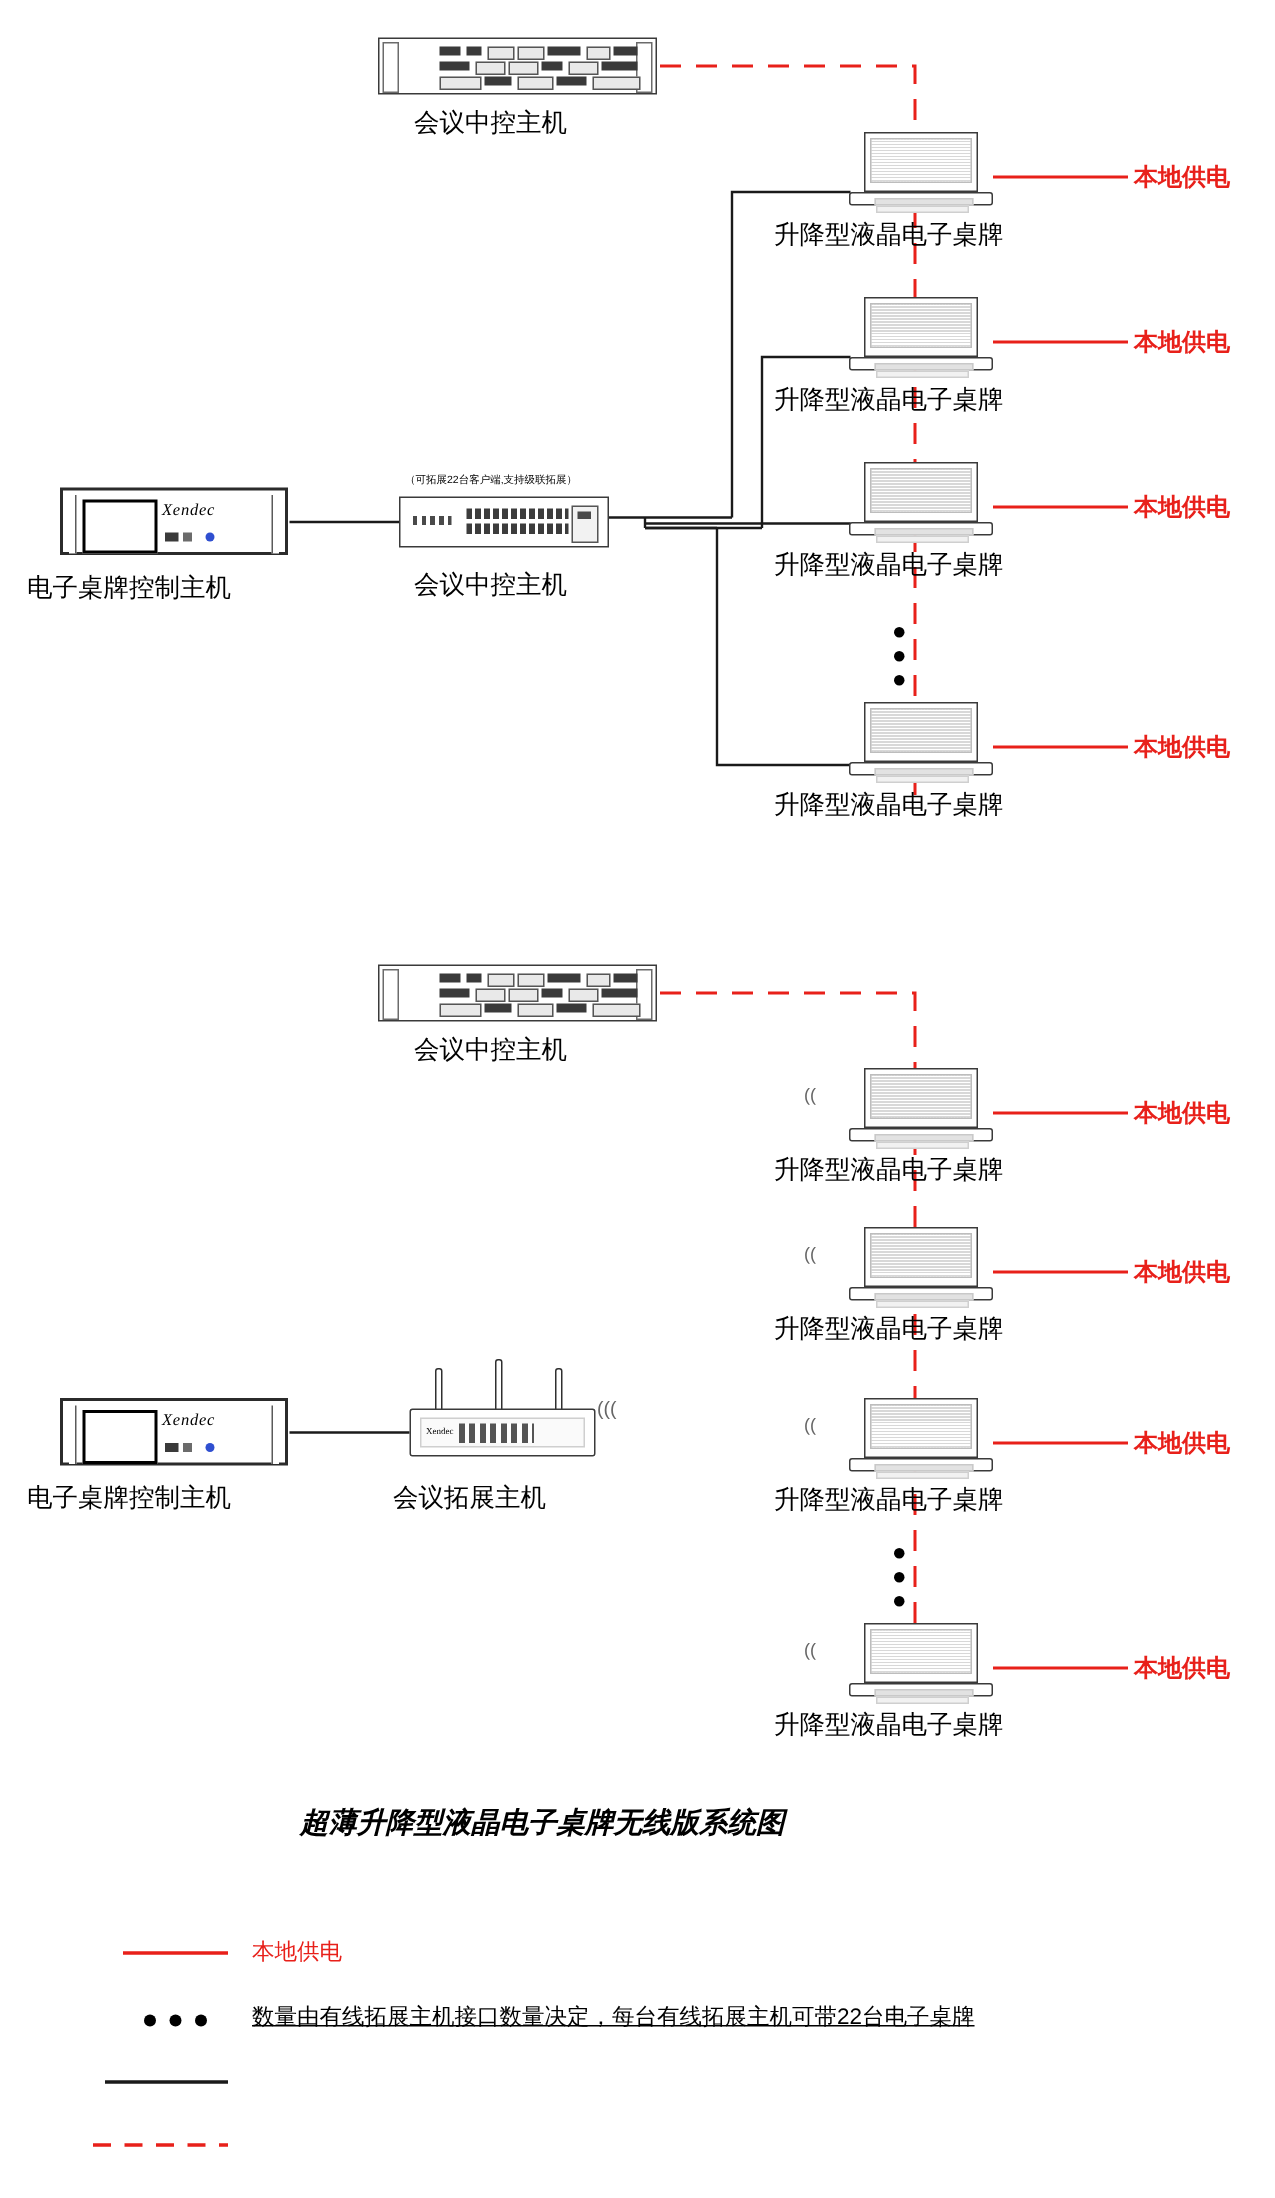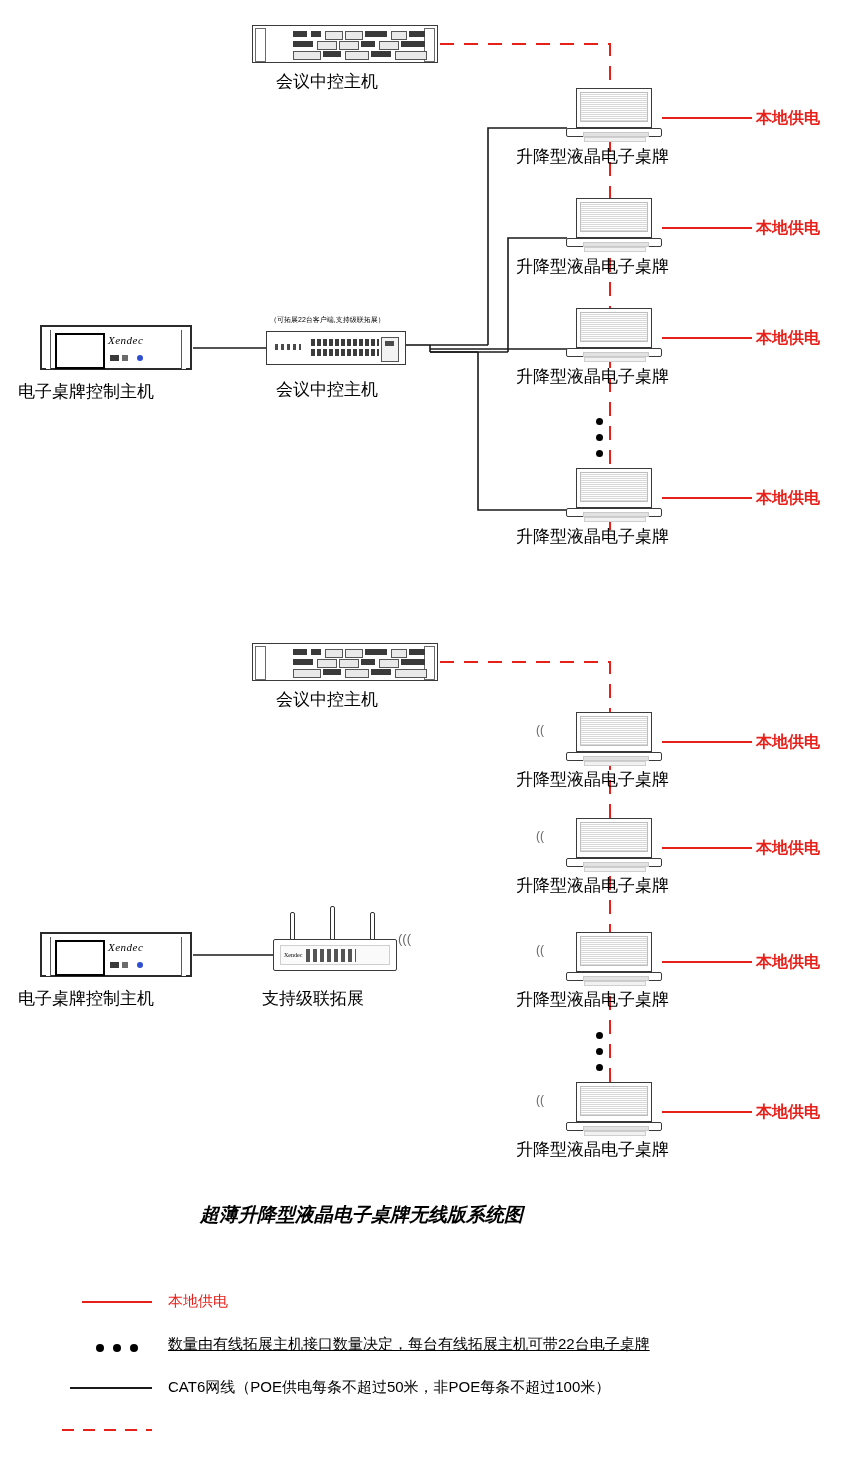--- a/index.html
+++ b/index.html
@@ -278,21 +278,21 @@
 
   <div class="ant" style="left:290px;top:912px;height:30px;"></div>
   <div class="ant" style="left:330px;top:906px;height:36px;"></div>
   <div class="ant" style="left:370px;top:912px;height:30px;"></div>
   <div class="router" style="left:273px;top:939px;">
     <div class="body-in"></div>
     <div class="t">Xendec</div>
     <div class="blk"></div>
   </div>
   <div class="wifi" style="left:398px;top:931px;">((( </div>
-  <div class="lbl" style="left:262px;top:987px;">支持级联拓展</div>
+  <div class="lbl" style="left:262px;top:987px;">会议拓展主机</div>
 
   <div class="wifi" style="left:536px;top:723px;font-size:12px;">((</div>
   <div class="laptop" style="left:566px;top:712px;">
     <div class="lid">
         <div class="lid-in"></div>
       </div>
     <div class="base">
         <div class="base-in"></div>
       </div>
     <div class="foot"></div>
@@ -345,16 +345,15 @@
   <div class="lbl" style="left:516px;top:1138px;">升降型液晶电子桌牌</div>
   <div class="lbl-red" style="left:756px;top:1102px;">本地供电</div>
 
   <div class="title" style="left:200px;top:1202px;font-style:italic;">超薄升降型液晶电子桌牌无线版系统图</div>
 
   <div class="legend-text red" style="left:168px;top:1292px;">本地供电</div>
 
   <div class="legend-dots" style="left:96px;top:1338px;"><i></i><i></i><i></i></div>
   <div class="legend-text" style="left:168px;top:1335px;text-decoration:underline;">数量由有线拓展主机接口数量决定，每台有线拓展主机可带22台电子桌牌</div>
 
-  <div class="legend-text" style="left:168px;top:1378px;">CAT6网线（POE供电每条不超过50米，非POE每条不超过100米）</div>
 
 
 </div>
 
 </body></html>

